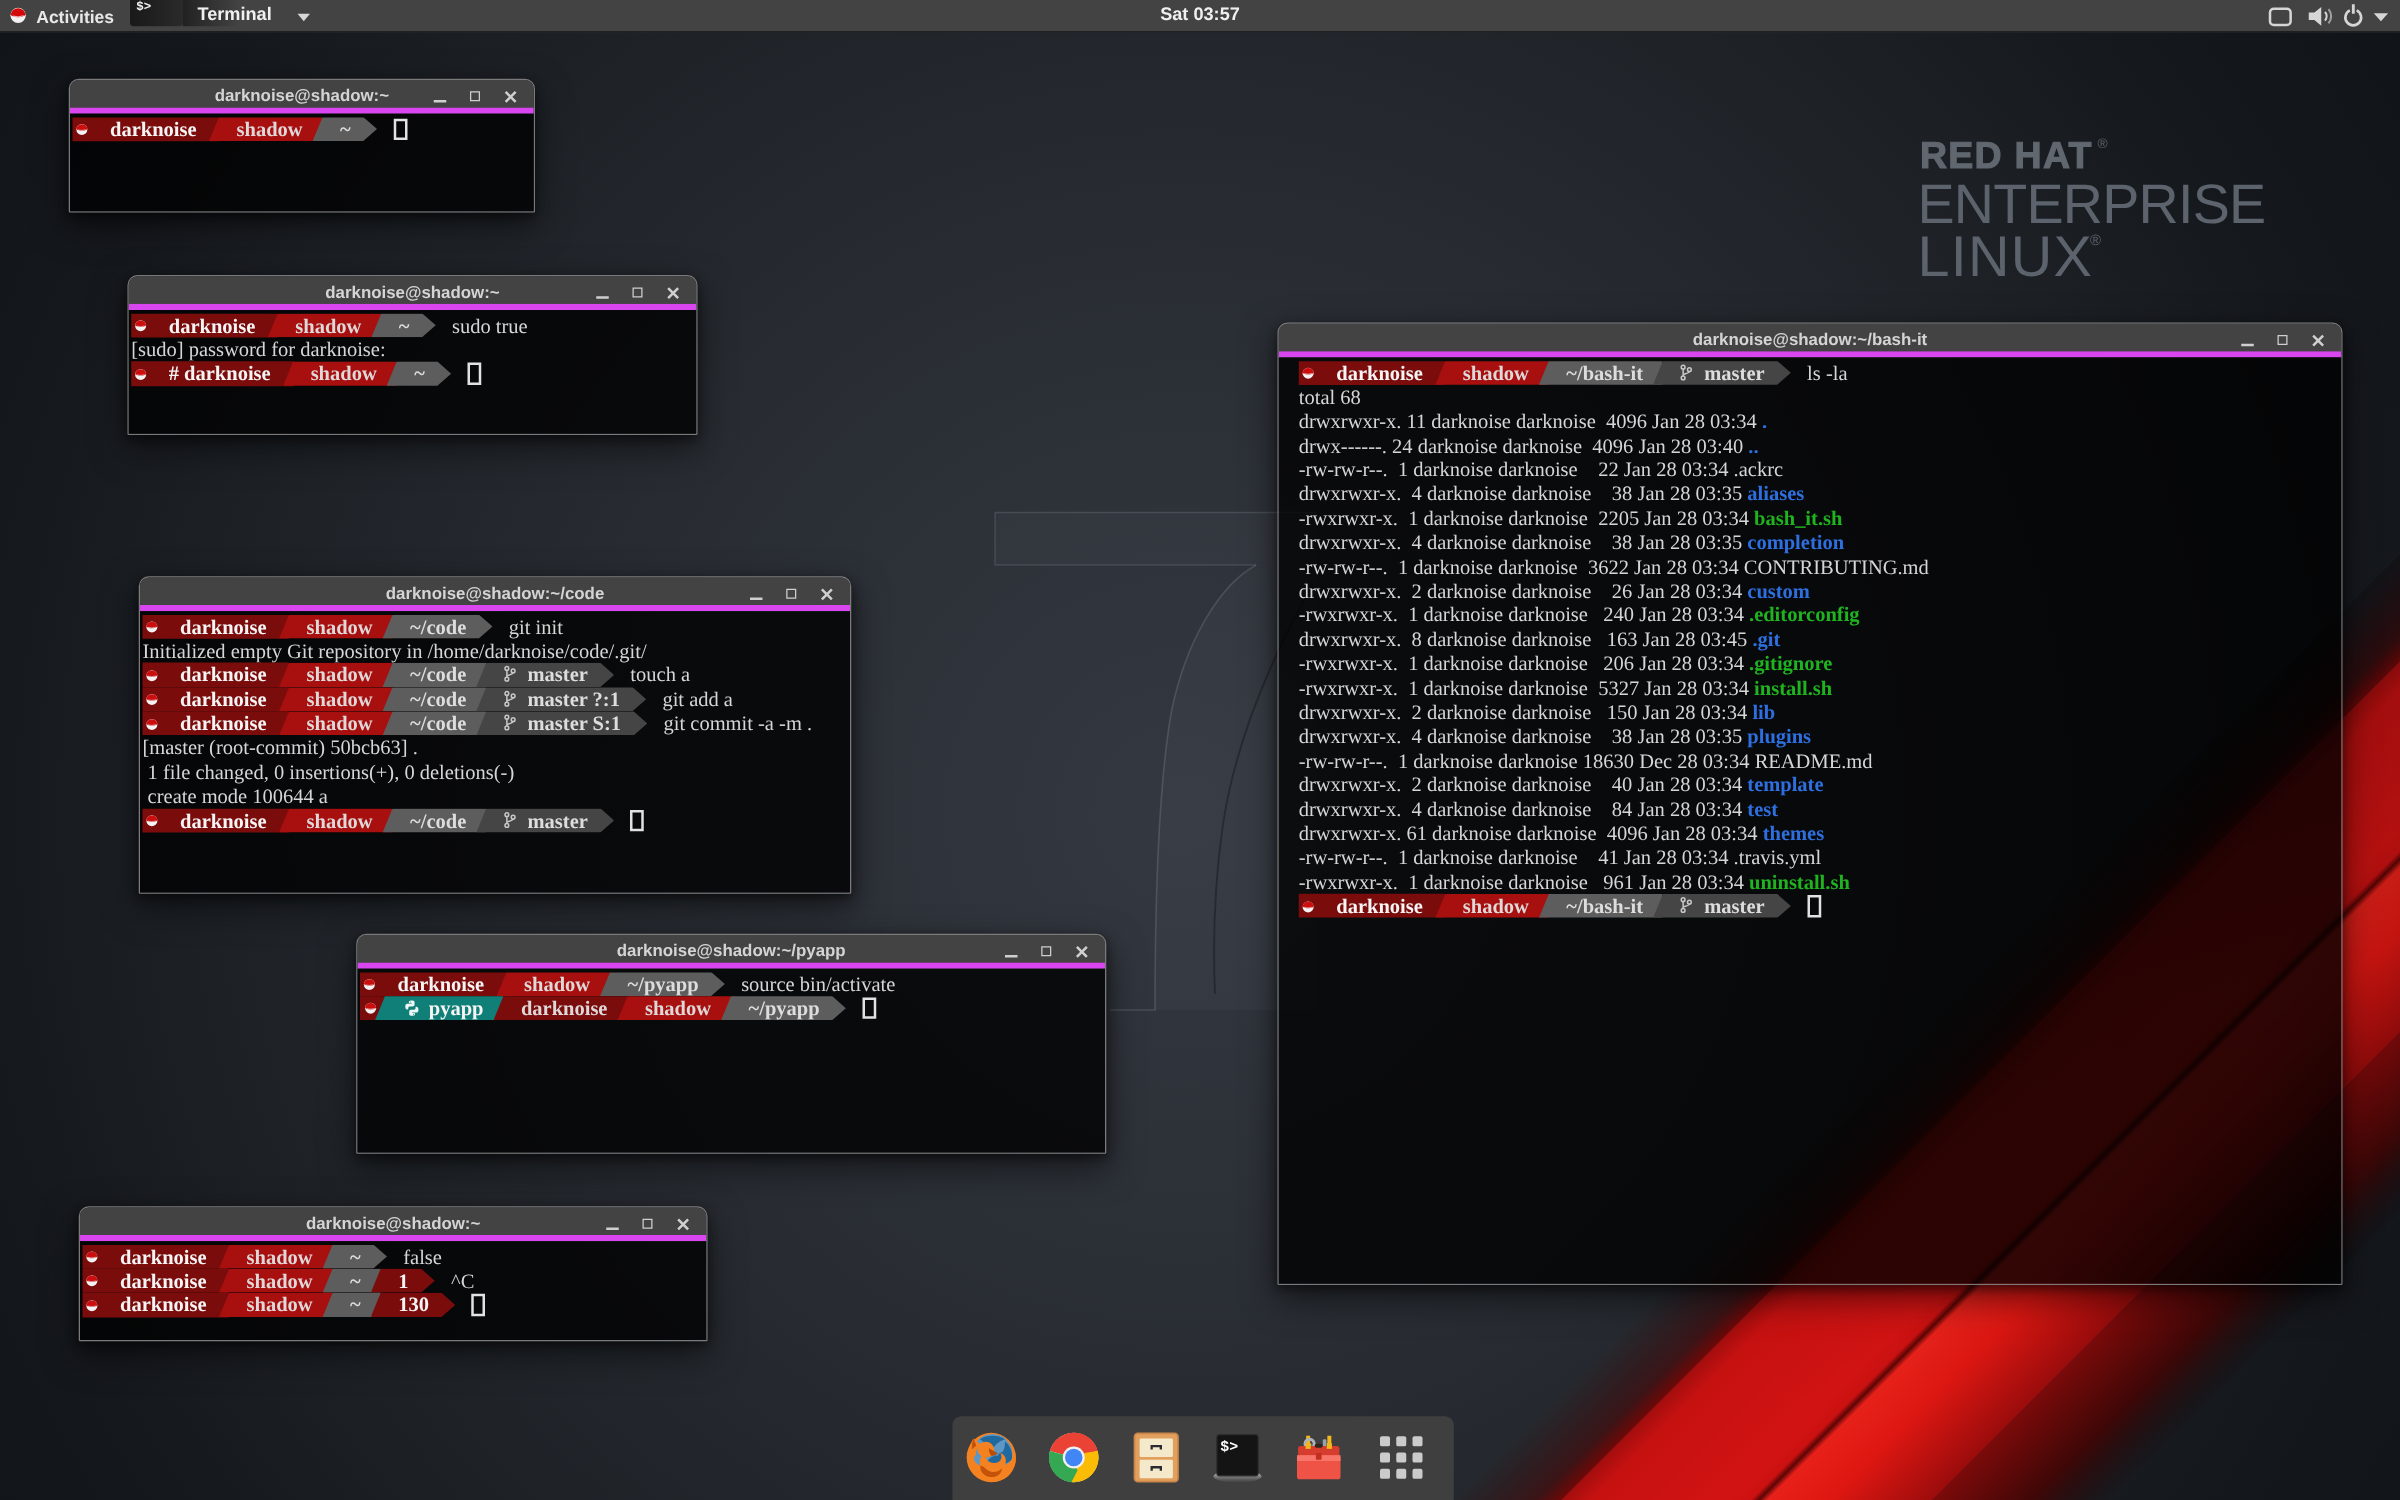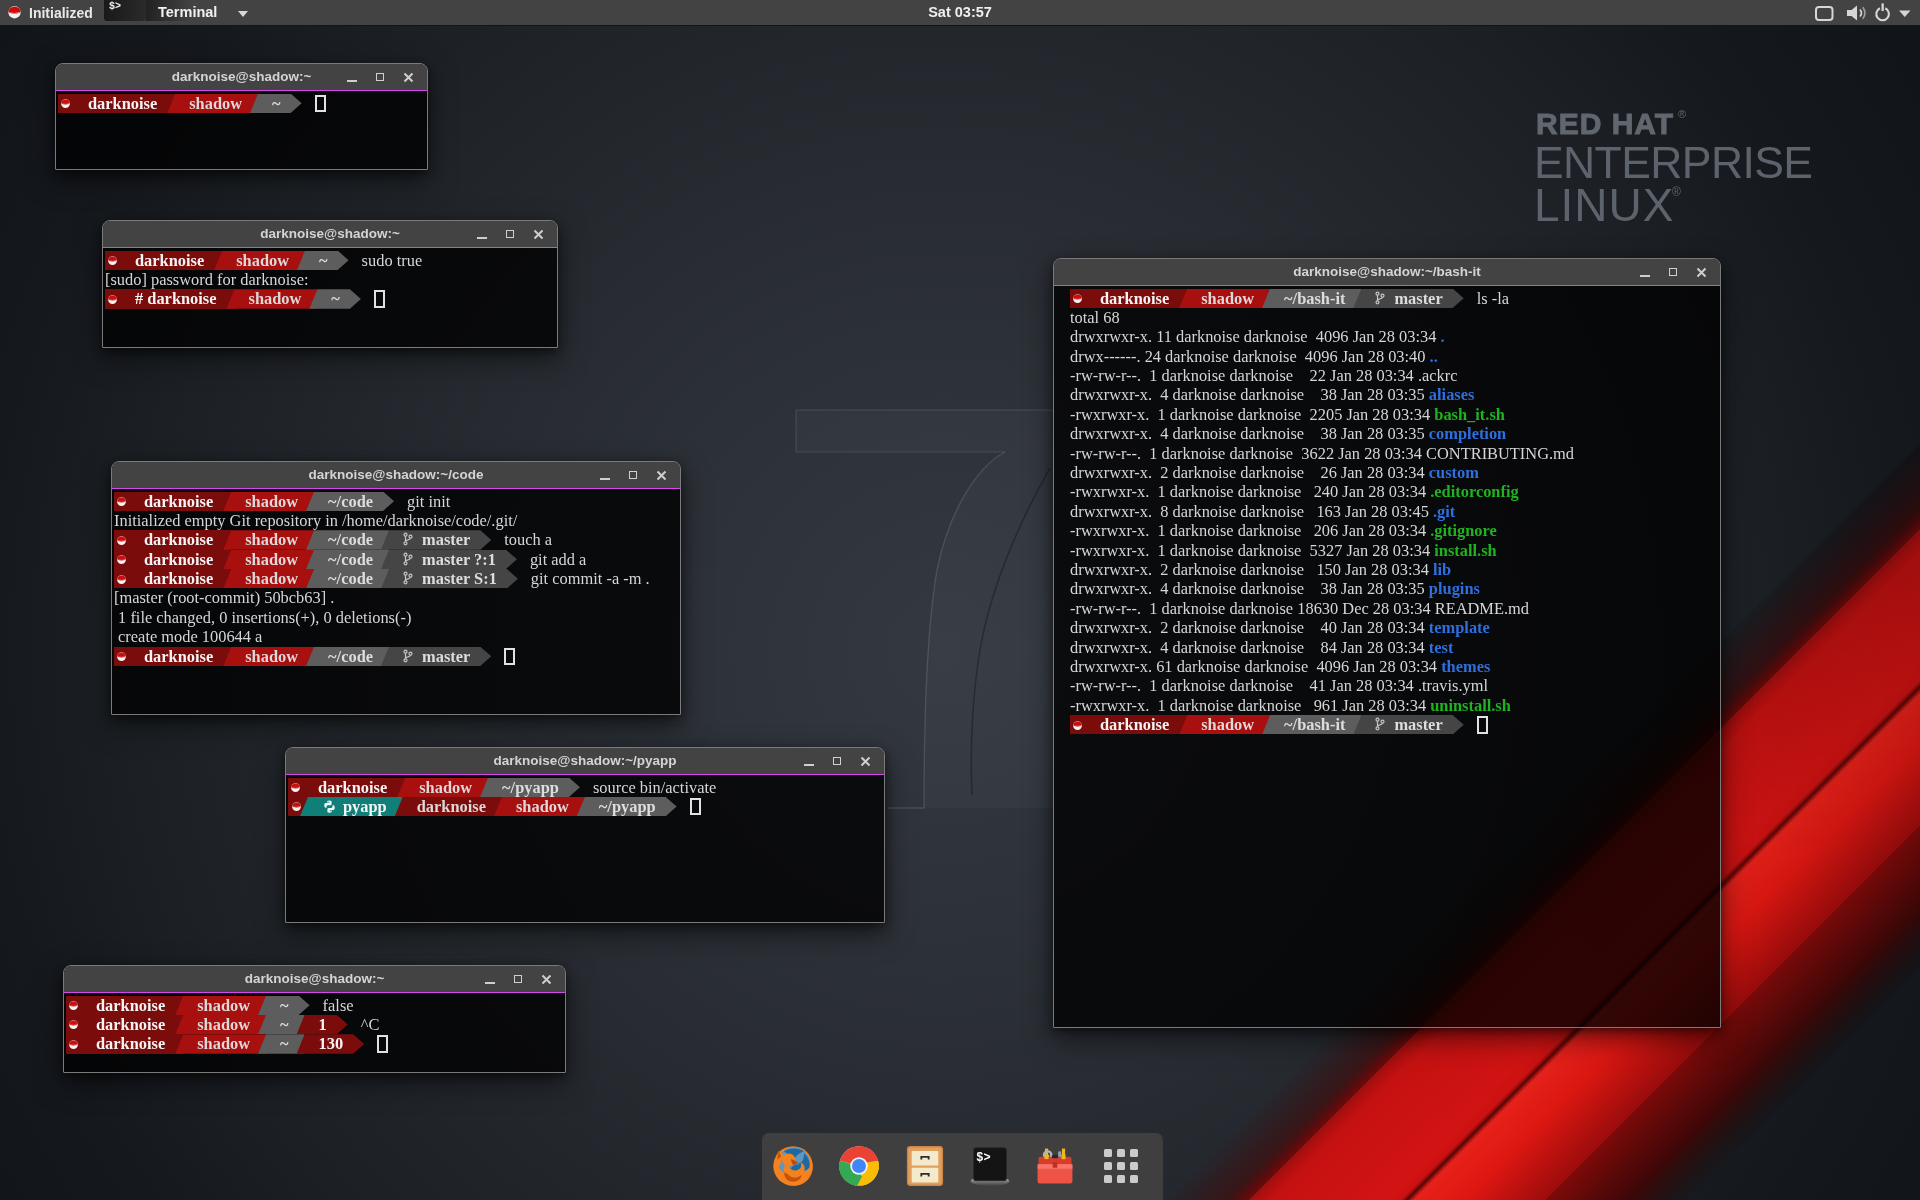--- a/index.html
+++ b/index.html
@@ -11,21 +11,21 @@
 #rhicon{position:absolute;left:7px;top:4px;}
 #appbtn{position:absolute;left:104px;top:0;height:21px;width:42px;background:linear-gradient(90deg,#191919,#2a2a2a);border-radius:0 0 3px 3px;}
 #appfade{position:absolute;left:146px;top:0;height:21px;width:46px;background:linear-gradient(90deg,rgba(25,25,25,0.8),rgba(25,25,25,0));}
 #appbtn .ps{position:absolute;left:5px;top:1px;color:#f2f2f2;font-weight:700;font-size:10px;font-family:"Liberation Mono",monospace;}
 #topbar .tname{position:absolute;left:158px;top:4px;font-size:14.5px;font-weight:700;color:#f0f0f0;}
 #topbar .tcaret{position:absolute;left:238px;top:11px;width:0;height:0;border-left:5.5px solid transparent;border-right:5.5px solid transparent;border-top:6px solid #d8d8d8;}
 #topbar .clock{position:absolute;left:0;right:0;top:4px;text-align:center;font-size:14.5px;font-weight:700;color:#f0f0f0;}
 #tricons{position:absolute;right:0px;top:0;height:26px;}
 
 .win{position:absolute;border:1px solid #7a7a7a;border-radius:8px 8px 1px 1px;box-shadow:0 10px 28px rgba(0,0,0,0.55),0 3px 8px rgba(0,0,0,0.45);box-sizing:border-box;z-index:10;}
-.tbar{position:relative;height:27px;background:#434343;border-radius:7px 7px 0 0;border-bottom:1px solid #d946ef;box-sizing:border-box;}
+.tbar{position:relative;height:27px;background:#434343;border-radius:7px 7px 0 0;border-bottom:5px solid #d946ef;box-sizing:border-box;}
 .tbar .ttl{position:absolute;left:0;right:0;top:5px;text-align:center;font-size:13.5px;font-weight:700;color:#d4d4d4;}
 .wbtn{position:absolute;top:0;width:18px;height:26px;}
 .wbtn.mn{right:66px;}.wbtn.mx{right:37px;}.wbtn.cl{right:9px;}
 .wbtn .bar{position:absolute;left:4px;top:16px;width:10px;height:2px;background:#cfcfcf;}
 .wbtn .box{position:absolute;left:4px;top:8.5px;width:8px;height:8px;border:1.8px solid #cfcfcf;box-sizing:border-box;}
 .content{position:relative;font-family:Liberation Serif, serif;font-size:16.4px;line-height:19.4px;color:#d6d6d6;padding:2.5px 0 0 2px;box-sizing:border-box;height:calc(100% - 27px);background:rgba(0,0,0,0.78);overflow:hidden;}
 .row{height:19.4px;white-space:pre;}
 
 .s{display:inline-block;height:19.4px;line-height:19.4px;vertical-align:top;box-sizing:border-box;}
 .sm{margin-left:-8px;clip-path:polygon(8px 0,100% 0,100% 100%,0 100%);padding:0 16px 0 22px;}
@@ -108,21 +108,21 @@
 <text x="1534" y="178" font-family="Liberation Sans" font-size="44.5" font-weight="400" fill="#5d636c" letter-spacing="-0.6">ENTERPRISE</text>
 <text x="1534" y="221" font-family="Liberation Sans" font-size="46" font-weight="400" fill="#5d636c" letter-spacing="1">LINUX</text>
 <text x="1672" y="196" font-family="Liberation Sans" font-size="12" fill="#5d636c">®</text>
 </svg>
 <div id="topbar">
 <svg id="rhicon" width="15" height="15" viewBox="0 0 20 20">
 <circle cx="10" cy="11" r="8.2" fill="#f2f2f2"></circle>
 <path d="M1.85 10.7 A8.2 8.2 0 0 1 18.15 10.7 Q13.2 14 7.5 12.9 Q3.9 12 1.85 10.7Z" fill="#d40808"></path>
 <path d="M4.3 11.8 Q10 13.5 16 11.5" stroke="#f2f2f2" stroke-width="0.8" fill="none"></path>
 </svg>
-<span class="act">Initialized</span>
+<span class="act">Activities</span>
 <div id="appbtn">
         <span class="ps">$&gt;</span>
       </div>
 <div id="appfade"></div>
 <span class="tname">Terminal</span>
 <div class="tcaret"></div>
 <div class="clock">Sat 03:57</div>
 <svg id="tricons" width="110" height="26" viewBox="0 0 110 26">
 <rect x="6" y="7" width="16.5" height="13" rx="3" fill="none" stroke="#d6d6d6" stroke-width="2"></rect>
 <path d="M37 10 h4.5 l5.5 -4.5 v15 l-5.5 -4.5 h-4.5 Z" fill="#d6d6d6"></path>
@@ -305,21 +305,21 @@
               <path d="M4.5 11.7 Q10 13.3 15.8 11.4" stroke="#f3f3f3" stroke-width="0.8" fill="none"></path>
             </svg><span class="nm">darknoise</span></span><span class="s sm c2"><span class="sh">shadow</span></span><span class="s sm c3"><span class="pt">~</span></span><span class="s se c1"><span class="nm">1</span></span><span class="cmd">^C</span></div>
 <div class="row"><span class="s s1 c1"><svg class="fico" viewBox="0 0 20 20">
               <circle cx="10" cy="11" r="8" fill="#f3f3f3"></circle>
               <path d="M2.05 10.6 A8 8 0 0 1 17.95 10.6 Q13.2 13.9 7.6 12.8 Q3.9 11.9 2.05 10.6Z" fill="#cc0e0e"></path>
               <path d="M4.5 11.7 Q10 13.3 15.8 11.4" stroke="#f3f3f3" stroke-width="0.8" fill="none"></path>
             </svg><span class="nm">darknoise</span></span><span class="s sm c2"><span class="sh">shadow</span></span><span class="s sm c3"><span class="pt">~</span></span><span class="s se c1"><span class="nm">130</span></span><span class="cur"></span></div>
 </div>
 </div>
 
-<div class="win" style="left:1053px;top:258px;width:668px;height:770px;z-index:12;">
+<div class="win" style="left:1022px;top:258px;width:852px;height:770px;z-index:12;">
 <div class="tbar">
         <div class="ttl">darknoise@shadow:~/bash-it</div>
 <div class="wbtn mn">
           <div class="bar"></div>
         </div>
 <div class="wbtn mx">
           <div class="box"></div>
         </div>
 <div class="wbtn cl"><svg width="18" height="26">
             <path d="M4.5 9.5 L12.5 17.5 M12.5 9.5 L4.5 17.5" stroke="#cfcfcf" stroke-width="2"></path>

